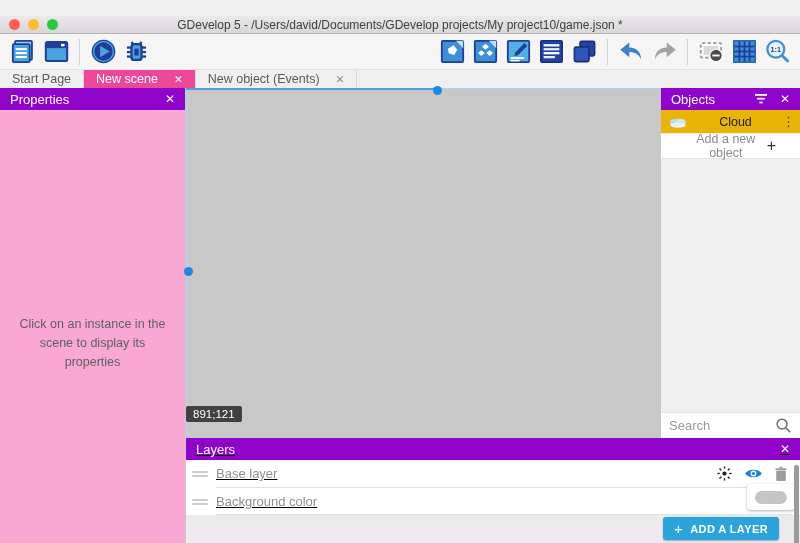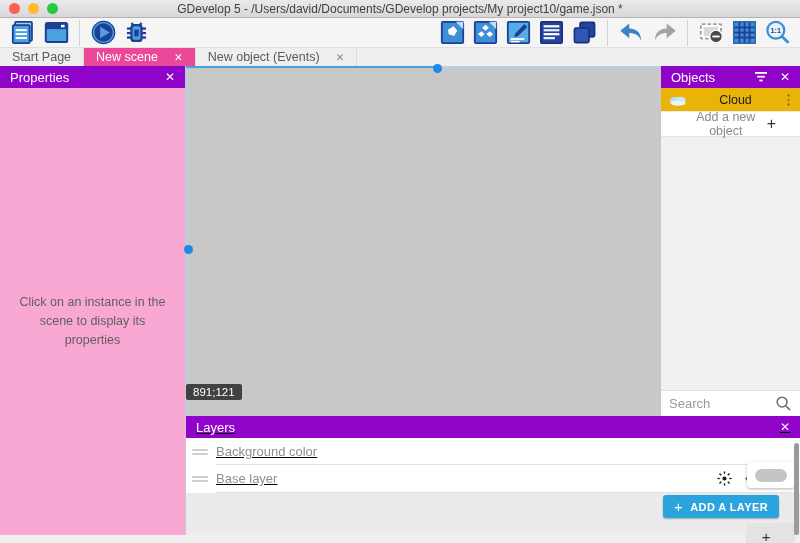--- a/index.html
+++ b/index.html
@@ -1,28 +1,28 @@
 <!DOCTYPE html>
 <html><head>
 <meta charset="utf-8">
 <style>
   * { box-sizing: border-box; margin: 0; padding: 0; }
   body { font-family: "Liberation Sans", sans-serif; background:#444; }
   .app { position:relative; width:800px; height:543px; background:#f1f0f1; overflow:hidden; }
 
   
   .titlebar { height:18px; background:linear-gradient(#ebe9eb,#d8d6d8); border-bottom:1px solid #b5b3b5;
-              display:flex; align-items:center; position:relative; }
+              display:flex; align-items:center; position:relative;margin-top:16px; }
   .lights { position:absolute; left:9px; top:3px; display:flex; gap:8px; }
   .light { width:11px; height:11px; border-radius:50%; }
   .light.red { background:#ff5f57; } .light.yellow { background:#febc2e; } .light.green { background:#28c840; }
   .win-title { flex:1; text-align:center; font-size:12px; color:#3f3f3f; white-space:nowrap; overflow:hidden; }
 
   
-  .toolbar { height:30px; background:#f6f5f6; border-bottom:1px solid #e2e1e2; display:flex; align-items:center; padding:0 8px; }
+  .toolbar { height:36px; background:#f6f5f6; border-bottom:1px solid #e2e1e2; display:flex; align-items:center; padding:0 8px; }
   .tbtn { width:30px; height:30px; display:flex; align-items:center; justify-content:center; cursor:pointer; }
   .tbtn svg { width:27px; height:27px; }
   .tsep { width:1px; height:26px; background:#d2d1d2; margin:0 5px; }
   .tspacer { flex:1; }
   .tgroup { display:flex; align-items:center; gap:3px; }
 
   
   .tabbar { height:18px; background:#f0eff0; display:flex; align-items:stretch; }
   .tab { display:flex; align-items:center; padding:0 12px; font-size:12.5px; color:#5a5a5a; border-right:1px solid #dddcdd; cursor:pointer; white-space:nowrap; }
   .tab .tab-x { margin-left:16px; font-size:10.5px; color:#8a8a8a; }
@@ -298,30 +298,20 @@
                 <line x1="11.5" y1="11.5" x2="16" y2="16" stroke="#6f6f6f" stroke-width="1.6"></line>
               </svg>
           </div>
         </div>
       </div>
 
       <div class="layers">
         <div class="panel-head">
           <span>Layers</span>
           <span class="head-x">✕</span>
-        </div>
-
-        <div class="lrow r2">
-          <span class="drag">
-              <i></i>
-              <i></i>
-            </span>
-          <span class="lrowline">
-            <span class="lname">Background color</span>
-          </span>
         </div>
 
         <div class="lrow r1">
           <span class="drag">
               <i></i>
               <i></i>
             </span>
           <span class="lrowline">
             <span class="lname">Base layer</span>
             <span class="licons">
@@ -351,20 +341,30 @@
                 <svg width="14" height="16" viewBox="0 0 16 18">
                     <rect x="2.5" y="5" width="11" height="12" rx="1.2" fill="#9e9e9e"></rect>
                     <rect x="1.5" y="2.4" width="13" height="2" rx="1" fill="#9e9e9e"></rect>
                     <rect x="6" y="0.8" width="4" height="2" rx="0.8" fill="#9e9e9e"></rect>
                   </svg>
               </span>
             </span>
           </span>
         </div>
 
+        <div class="lrow r2">
+          <span class="drag">
+              <i></i>
+              <i></i>
+            </span>
+          <span class="lrowline">
+            <span class="lname">Background color</span>
+          </span>
+        </div>
+
         <div class="lfoot">
           <button class="btn-add-layer">
             <span class="plus">+</span>
             <span>ADD A LAYER</span>
           </button>
           <button class="btn-add-lighting">
             <span class="plus">+</span>
             <span></span>
           </button>
         </div>

